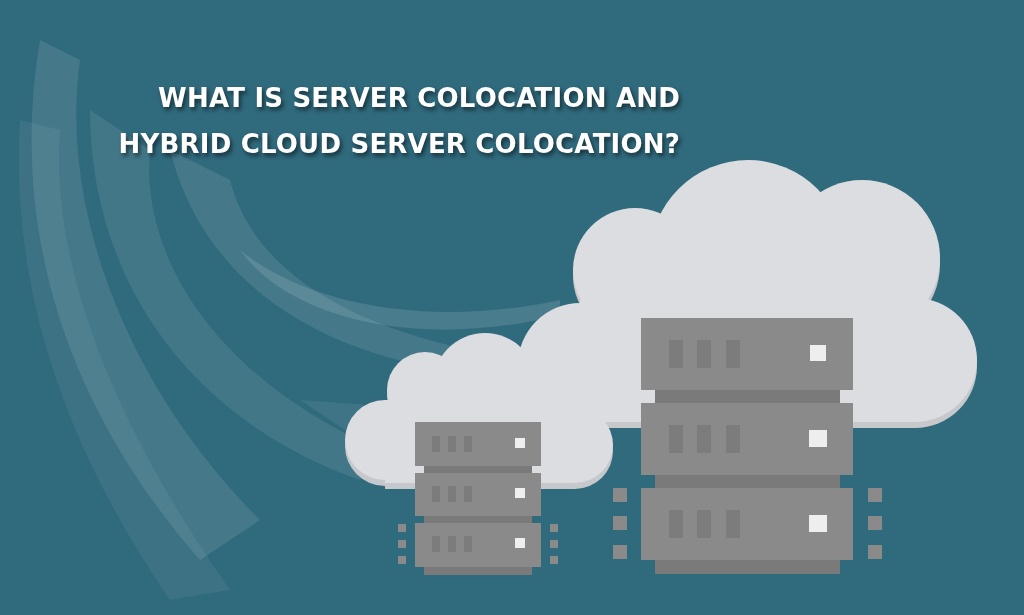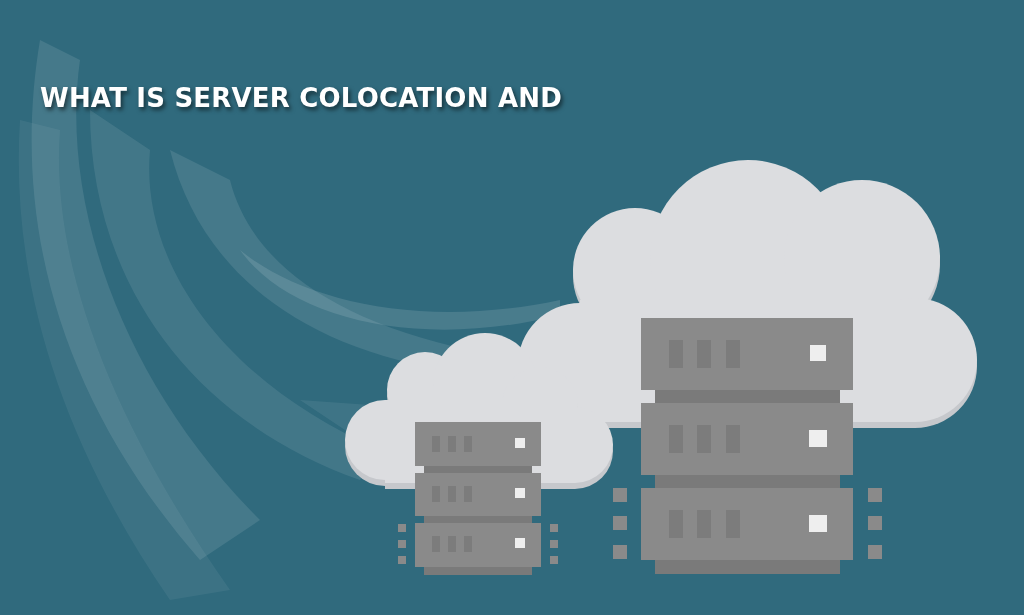--- a/index.html
+++ b/index.html
@@ -1,18 +1,18 @@
 <!DOCTYPE html>
 <html><head>
 <meta charset="utf-8">
 <style>
   html,body{margin:0;padding:0;}
   body{width:1024px;height:615px;overflow:hidden;background:#306a7d;position:relative;font-family:"DejaVu Sans","Liberation Sans",sans-serif;}
   #scene{position:absolute;left:0;top:0;width:1024px;height:615px;}
-  .title{position:absolute;left:40px;top:58px;width:640px;text-align:left;color:#ffffff;font-weight:bold;font-size:26px;line-height:46px;letter-spacing:0.2px;text-shadow:2px 3px 4px rgba(0,0,0,0.55);}
+  .title{position:absolute;left:40px;top:58px;width:640px;text-align:right;color:#ffffff;font-weight:bold;font-size:26px;line-height:46px;letter-spacing:0.2px;text-shadow:2px 3px 4px rgba(0,0,0,0.55);}
   .title span{display:block;}
 </style>
 </head>
 <body>
 
 <svg id="scene" width="1024" height="615" viewBox="0 0 1024 615">
 
   <g fill="#ffffff">
     <path d="M40 40 L80 60 C60 200 120 380 260 520 L200 560 C60 400 10 220 40 40Z" opacity="0.10"></path>
     <path d="M90 110 L150 150 C140 260 220 380 380 450 L360 480 C190 420 90 280 90 110Z" opacity="0.09"></path>
@@ -130,13 +130,14 @@
         <rect x="398" y="556" width="8" height="8"></rect>
       <rect x="550" y="524" width="8" height="8"></rect>
         <rect x="550" y="540" width="8" height="8"></rect>
         <rect x="550" y="556" width="8" height="8"></rect>
     </g>
   </g>
 </svg>
 
 <h1 class="title">
   <span>WHAT IS SERVER COLOCATION AND</span>
+  <span>HYBRID CLOUD SERVER COLOCATION?</span>
 </h1>
 
 </body></html>

